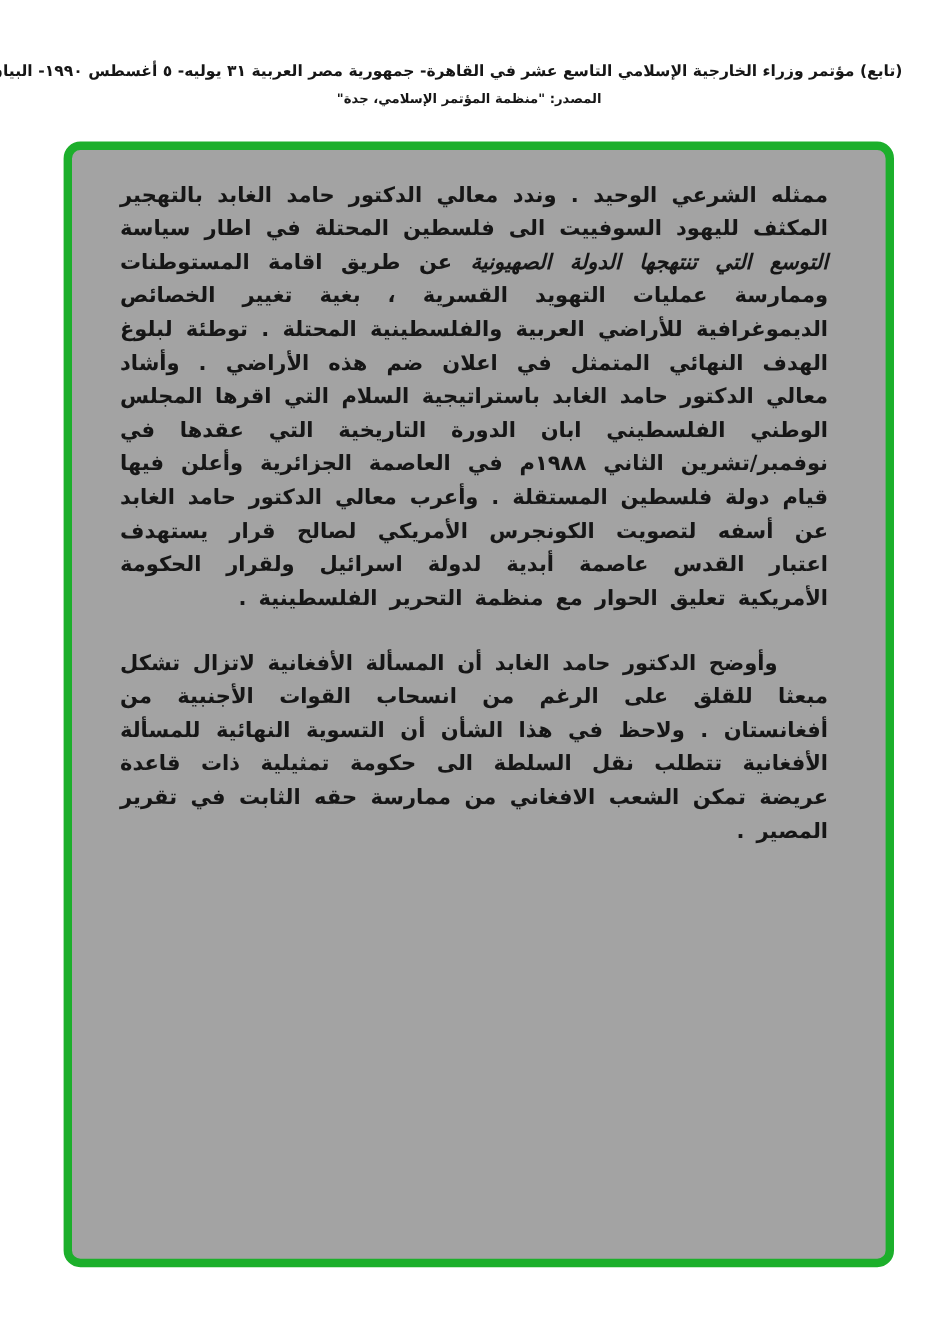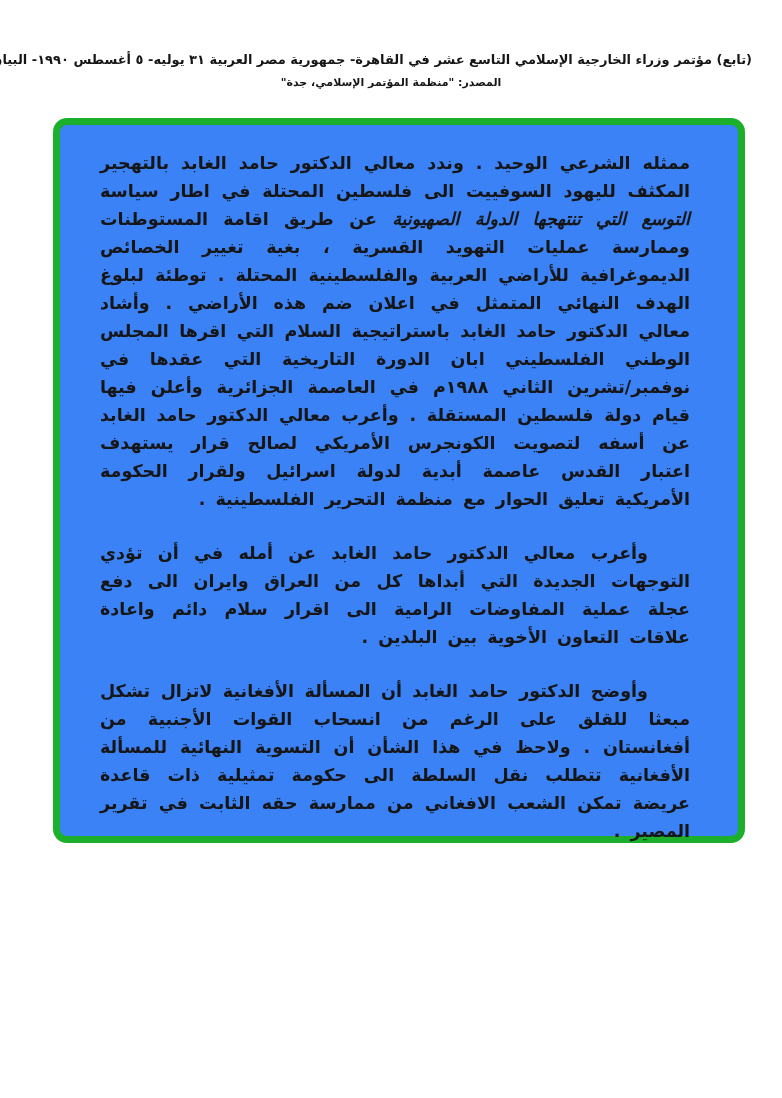--- a/index.html
+++ b/index.html
@@ -34,26 +34,26 @@
   .header-line2 {
     font-size: 11px;
     line-height: 16px;
     margin-top: 5px;
   }
   .green-box {
     position: absolute;
     left: 53px;
     top: 118px;
     width: 692px;
-    height: 725px;
+    height: 938px;
     box-sizing: border-box;
     border-style: solid;
     border-width: 7px;
     border-radius: 14px;
-    background: #3b82f6;
+    background: #a3a3a3;
   }
   .text-body {
     position: absolute;
     top: 24px;
     right: 48px;
     left: 40px;
     direction: rtl;
     text-align: justify;
     font-weight: bold;
     font-size: 17.5px;
@@ -88,21 +88,20 @@
 
   <header class="doc-header">
     <div class="header-line1">(تابع) مؤتمر وزراء الخارجية الإسلامي التاسع عشر في القاهرة- جمهورية مصر العربية ٣١ يوليه- ٥ أغسطس ١٩٩٠- البيان الختامي</div>
     <div class="header-line2">المصدر: "منظمة المؤتمر الإسلامي، جدة"</div>
   </header>
 
   <div class="green-box" style="border-color: rgb(28, 175, 43);">
     <div class="text-body">
 
     <p class="para"><span>ممثله الشرعي الوحيد . وندد معالي الدكتور حامد الغابد بالتهجير المكثف لليهود السوفييت الى فلسطين المحتلة في اطار سياسة </span><span class="italic">التوسع التي تنتهجها الدولة الصهيونية</span><span> عن طريق اقامة المستوطنات وممارسة عمليات التهويد القسرية ، بغية تغيير الخصائص الديموغرافية للأراضي العربية والفلسطينية المحتلة . توطئة لبلوغ الهدف النهائي المتمثل في اعلان ضم هذه الأراضي . وأشاد معالي الدكتور حامد الغابد باستراتيجية السلام التي اقرها المجلس الوطني الفلسطيني ابان الدورة التاريخية التي عقدها في نوفمبر/تشرين الثاني ١٩٨٨م في العاصمة الجزائرية وأعلن فيها قيام دولة فلسطين المستقلة . وأعرب معالي الدكتور حامد الغابد عن أسفه لتصويت الكونجرس الأمريكي لصالح قرار يستهدف اعتبار القدس عاصمة أبدية لدولة اسرائيل ولقرار الحكومة الأمريكية تعليق الحوار مع منظمة التحرير الفلسطينية .</span></p>
-        <p class="para indent"><span>وأعرب معالي الدكتور حامد الغابد عن أمله في أن تؤدي التوجهات الجديدة التي أبداها كل من العراق وايران الى دفع عجلة عملية المفاوضات الرامية الى اقرار سلام دائم واعادة علاقات التعاون الأخوية بين البلدين .</span></p>
         <p class="para indent"><span>وأوضح الدكتور حامد الغابد أن المسألة الأفغانية لاتزال تشكل مبعثا للقلق على الرغم من انسحاب القوات الأجنبية من أفغانستان . ولاحظ في هذا الشأن أن التسوية النهائية للمسألة الأفغانية تتطلب نقل السلطة الى حكومة تمثيلية ذات قاعدة عريضة تمكن الشعب الافغاني من ممارسة حقه الثابت في تقرير المصير .</span></p>
       </div>
   </div>
 
   <footer>
     <div class="page-number">١١</div>
   </footer>
 
 </div>
 

